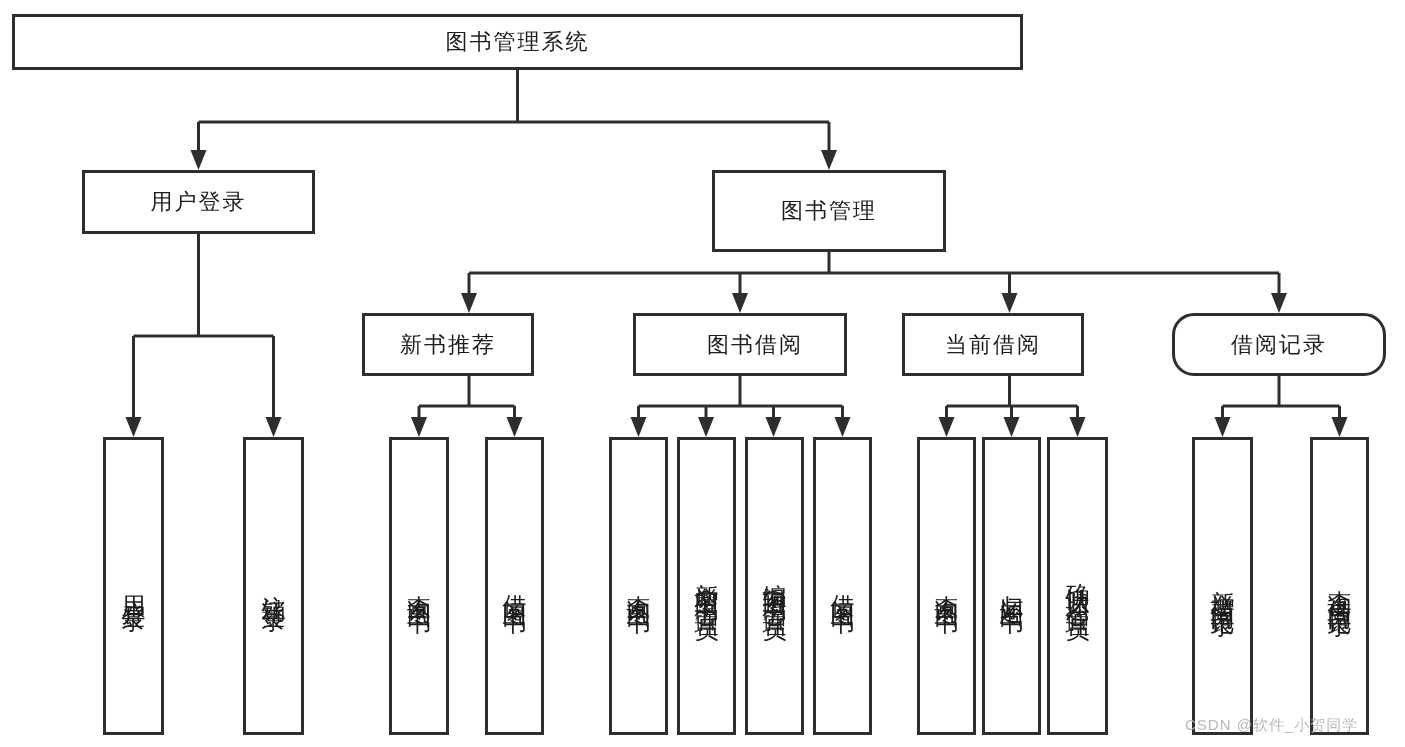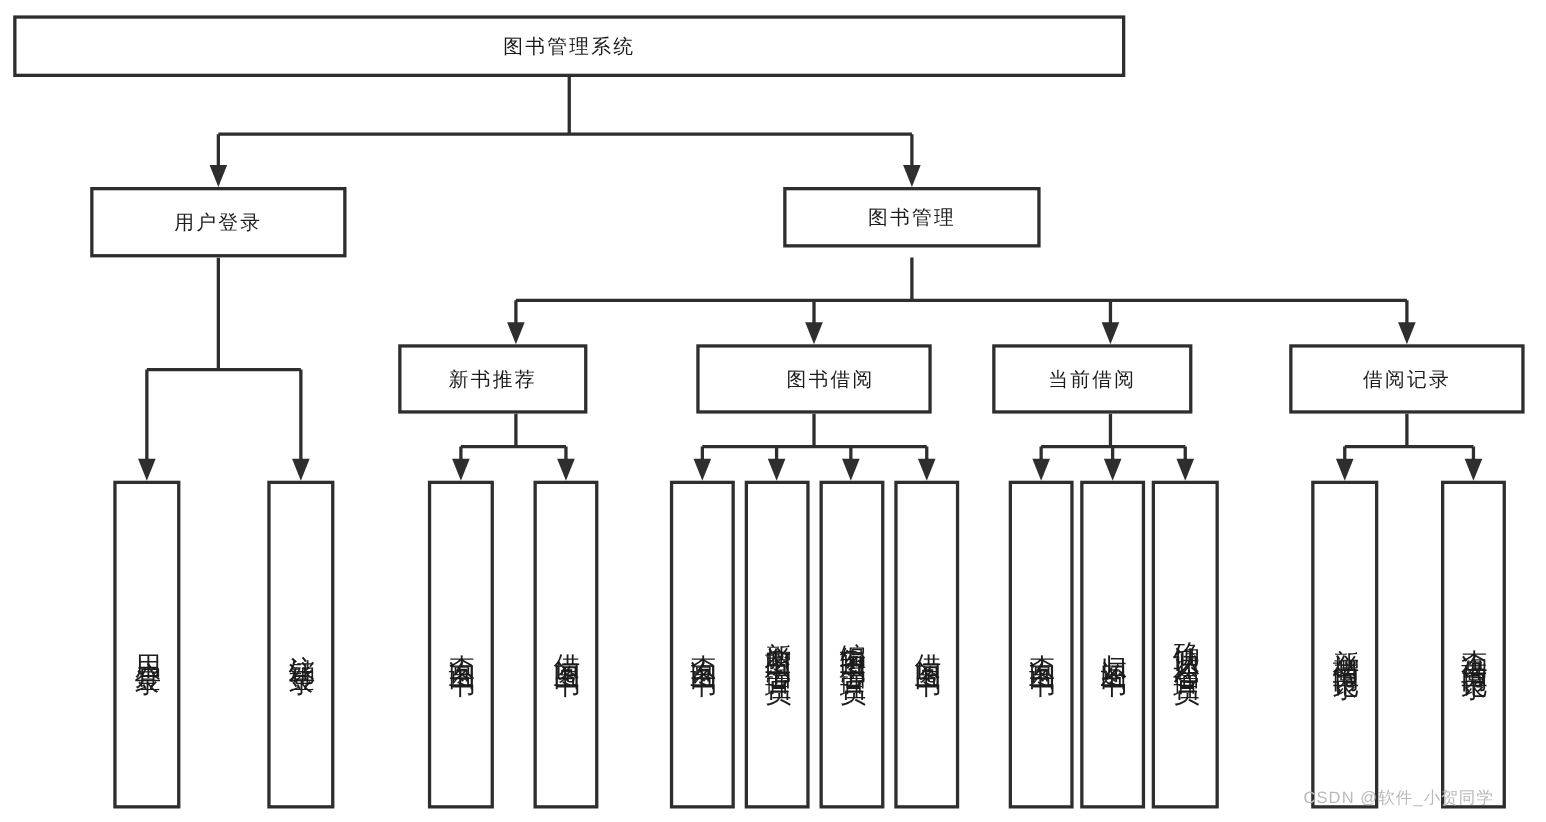--- a/index.html
+++ b/index.html
@@ -19,21 +19,21 @@
   .node {
     position: absolute;
     box-sizing: border-box;
     background: #ffffff;
     border: 3px solid #2e2e2e;
     display: flex;
     align-items: center;
     justify-content: center;
     color: #1c1c1c;
   }
-  .hnode { font-size: 18px; letter-spacing: 2px; white-space: nowrap; }
+  .hnode { font-size: 22px; letter-spacing: 2px; white-space: nowrap; }
   .vnode { font-size: 24px; }
   .vnode span {
     writing-mode: vertical-rl;
     text-orientation: mixed;
     letter-spacing: 5px;
     line-height: 1;
   }
   .watermark {
     position: absolute;
     left: 1185px;
@@ -92,34 +92,34 @@
     </g>
   </svg>
 
   <div class="node hnode" style="left:12px; top:14px; width:1011px; height:56px;">
       <span>图书管理系统</span>
     </div>
 
   <div class="node hnode" style="left:82px; top:170px; width:233px; height:64px;">
       <span>用户登录</span>
     </div>
-  <div class="node hnode" style="left:712px; top:170px; width:234px; height:55px;">
+  <div class="node hnode" style="left:712px; top:170px; width:234px; height:82px;">
       <span>图书管理</span>
     </div>
 
   <div class="node hnode" style="left:362px; top:313px; width:172px; height:63px;">
       <span>新书推荐</span>
     </div>
   <div class="node hnode" style="left:633px; top:313px; width:214px; height:63px;padding-left:30px;">
       <span>图书借阅</span>
     </div>
   <div class="node hnode" style="left:902px; top:313px; width:182px; height:63px;">
       <span>当前借阅</span>
     </div>
-  <div class="node hnode" style="left:1172px; top:313px; width:214px; height:63px;">
+  <div class="node hnode" style="left:1172px; top:313px; width:214px; height:63px;border-radius:22px;">
       <span>借阅记录</span>
     </div>
 
   <div class="node vnode" style="left:103px; top:437px; width:61px; height:298px;">
       <span>用户登录</span>
     </div>
   <div class="node vnode" style="left:243px; top:437px; width:61px; height:298px;">
       <span>注销登录</span>
     </div>
 

